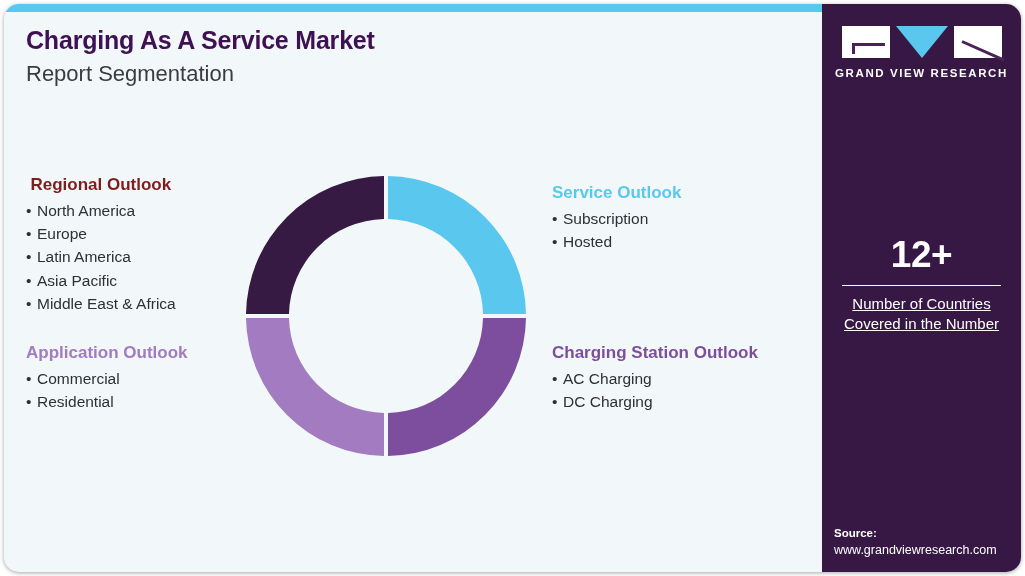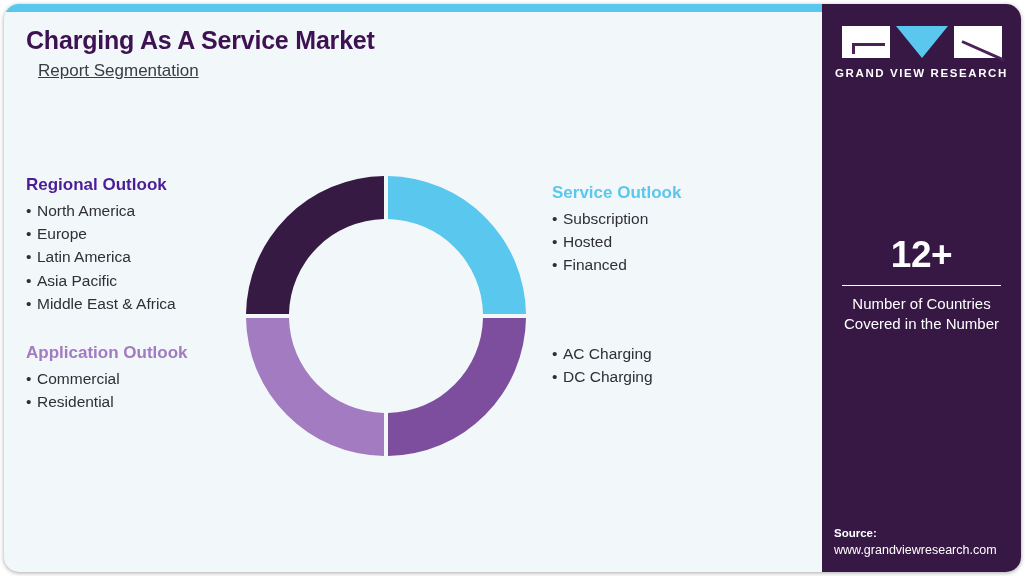--- a/index.html
+++ b/index.html
@@ -61,25 +61,24 @@
   }
   .title {
     font-size: 25px;
     font-weight: bold;
     color: #3d1152;
     letter-spacing: -0.2px;
     line-height: 1.15;
     margin: 0;
   }
   .subtitle {
-    font-size: 17px;
+    font-size: 22px;
     color: #3b3b42;
-    margin: 6px 0 0 12px;
+    margin: 6px 0 0 0;
     line-height: 1.2;
-    text-decoration: underline;
   }
 
   
   .block { position: absolute; }
   .block h3 {
     margin: 0 0 4px 0;
     font-size: 17px;
     font-weight: bold;
     line-height: 1.25;
   }
@@ -99,21 +98,21 @@
     display: inline-block;
     width: 11px;
     color: #2f2f36;
   }
 
   #block-regional    { left: 22px;  top: 170px; }
   #block-application { left: 22px;  top: 338px; }
   #block-service     { left: 548px; top: 178px; }
   #block-station     { left: 548px; top: 338px; }
 
-  .h-dark  { color: #4c1d95; }
+  .h-dark  { color: #7f1d1d; text-align: center; }
   .h-lilac { color: #a27bc0; }
   .h-blue  { color: #5ac8ee; }
   .h-purple{ color: #7e4e9e; }
 
   
   .donut-wrap {
     position: absolute;
     left: 240px;
     top: 170px;
     width: 284px;
@@ -213,20 +212,21 @@
   }
   .stat-rule {
     height: 1px;
     background: #ffffff;
     margin: 12px 8px 8px 8px;
   }
   .stat-label {
     color: #ffffff;
     font-size: 15px;
     line-height: 1.33;
+    text-decoration: underline;
   }
 
   .source {
     position: absolute;
     left: 12px;
     right: 10px;
     bottom: 13px;
     color: #ffffff;
   }
   .source-label {
@@ -269,25 +269,25 @@
         <li>Commercial</li>
         <li>Residential</li>
       </ul>
     </div>
 
     <div class="block" id="block-service">
       <h3 class="h-blue">Service Outlook</h3>
       <ul>
         <li>Subscription</li>
         <li>Hosted</li>
-        <li>Financed</li>
       </ul>
     </div>
 
     <div class="block" id="block-station">
+      <h3 class="h-purple">Charging Station Outlook</h3>
       <ul>
         <li>AC Charging</li>
         <li>DC Charging</li>
       </ul>
     </div>
 
     <div class="donut-wrap">
       <svg width="284" height="284" viewBox="0 0 284 284">
 
         <path id="seg0" d="M 144 2 A 140 140 0 0 1 282 140 L 239 140 A 97 97 0 0 0 144 45 Z" fill="#5ac8ee"></path>

